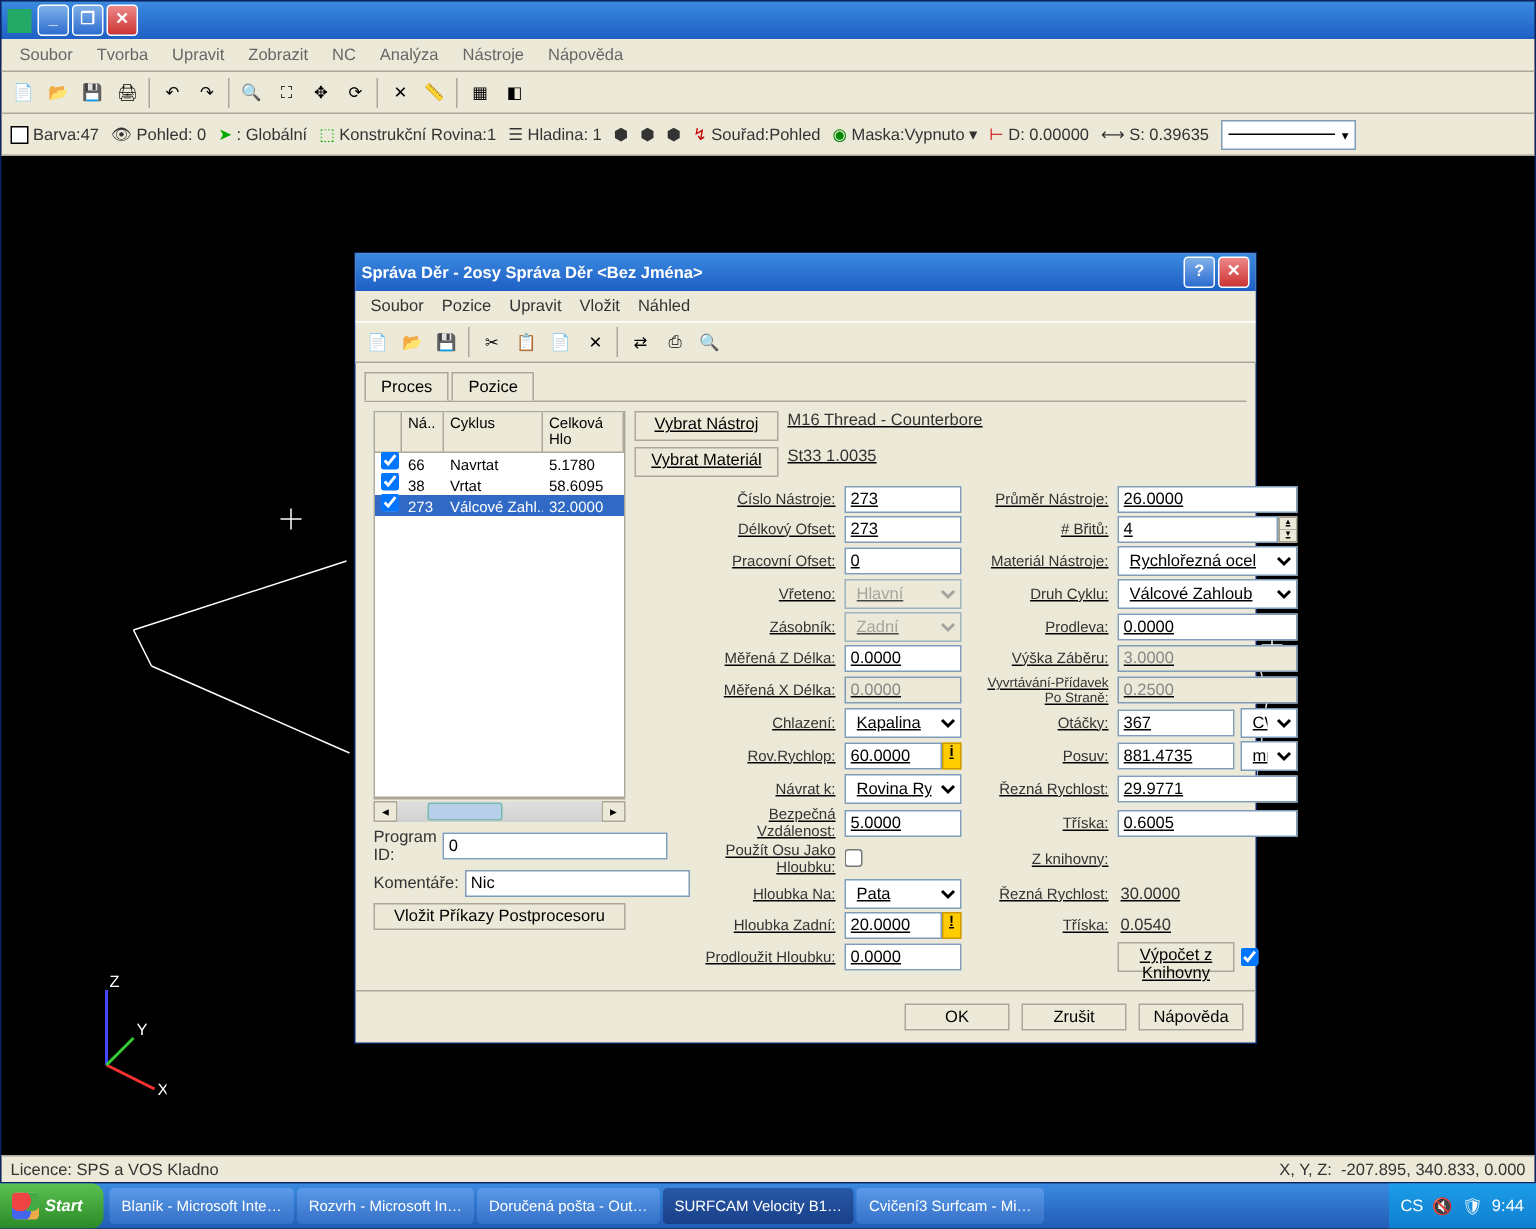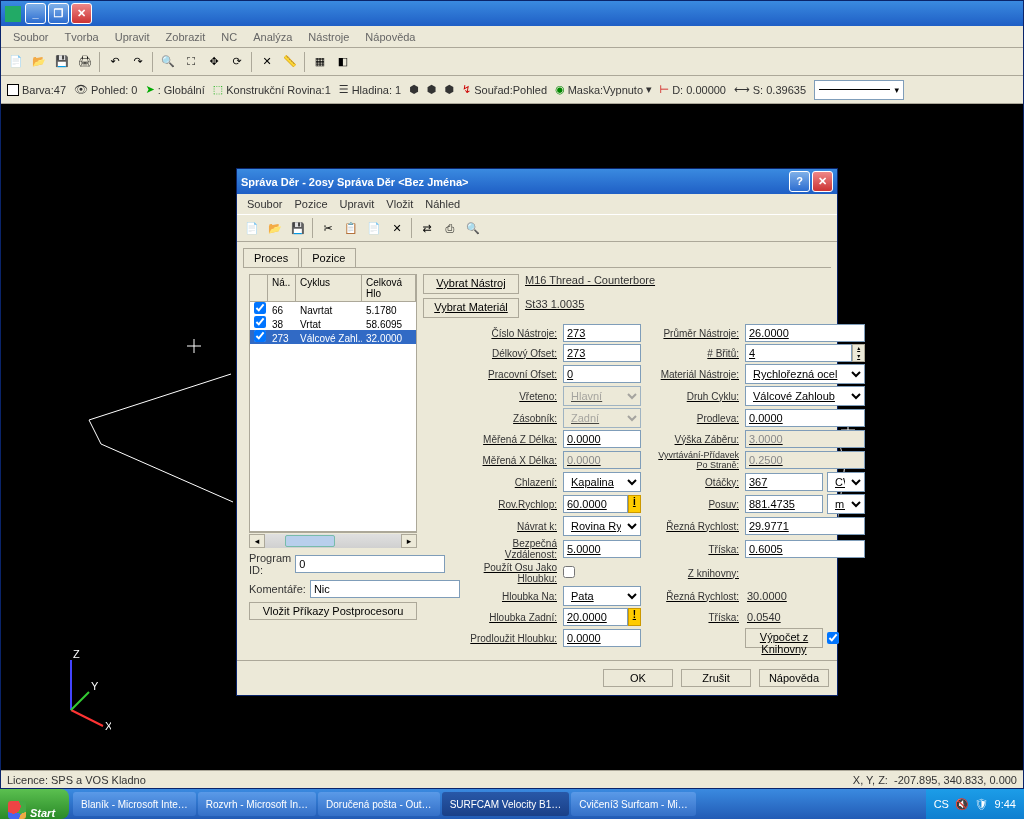--- a/index.html
+++ b/index.html
@@ -80,21 +80,21 @@
 .spinner { width: 14px; height: 18px; border: 1px solid #aca899; display: flex; flex-direction: column; }
 .spinner div { flex: 1; text-align: center; font-size: 6px; line-height: 7px; background: #ece9d8; }
 .warn { width: 16px; height: 18px; background: #fc0; border: 1px solid #c90; text-align: center; font-weight: bold; color: #000; font-size: 10px; }
 .tval { color: #333; padding-left: 2px; }
 
 .dlg-footer { display: flex; justify-content: flex-end; gap: 8px; padding: 8px; border-top: 1px solid #aca899; margin-top: 6px; }
 .dlg-footer .fbtn { width: 70px; }
 
 
 .taskbar { position: absolute; bottom: 0; left: 0; right: 0; height: 30px; background: linear-gradient(#3a8ae0, #225bb5); display: flex; align-items: center; }
-.start-btn { height: 30px; padding: 0 14px 0 8px; background: linear-gradient(#5bc050, #2a8a28); color: #fff; font-weight: bold; font-style: italic; display: flex; align-items: flex-end; border-radius: 0 8px 8px 0; }
+.start-btn { height: 30px; padding: 0 14px 0 8px; background: linear-gradient(#5bc050, #2a8a28); color: #fff; font-weight: bold; font-style: italic; display: flex; align-items: center; border-radius: 0 8px 8px 0; }
 .start-btn::before { content: ''; width: 18px; height: 18px; background: #fff; border-radius: 3px; margin-right: 4px; display: inline-block; background: radial-gradient(circle at 30% 30%, #e44, #e44 40%, transparent 41%), radial-gradient(circle at 70% 30%, #4a4, #4a4 40%, transparent 41%), radial-gradient(circle at 30% 70%, #46e, #46e 40%, transparent 41%), radial-gradient(circle at 70% 70%, #ea4, #ea4 40%, transparent 41%), #fff; }
 .task-items { flex: 1; display: flex; gap: 2px; padding: 0 4px; }
 .task-item { height: 24px; padding: 0 8px; background: linear-gradient(#5a9ae8, #3470c8); color: #fff; display: flex; align-items: center; border-radius: 3px; font-size: 10px; max-width: 150px; overflow: hidden; white-space: nowrap; }
 .task-item.active { background: linear-gradient(#2858a8, #1a4088); }
 .tray { height: 30px; background: linear-gradient(#1c9de8, #0f7fd0); padding: 0 8px; display: flex; align-items: center; gap: 6px; color: #fff; font-size: 10px; }
 
 
 .wire { position: absolute; stroke: #fff; stroke-width: 1; fill: none; }
 
 

